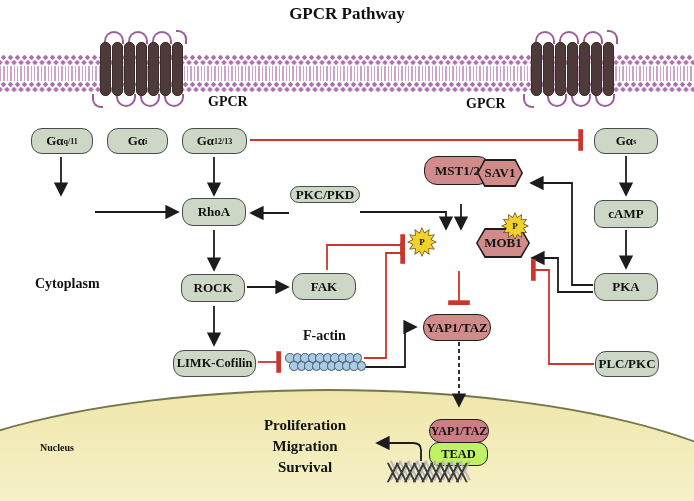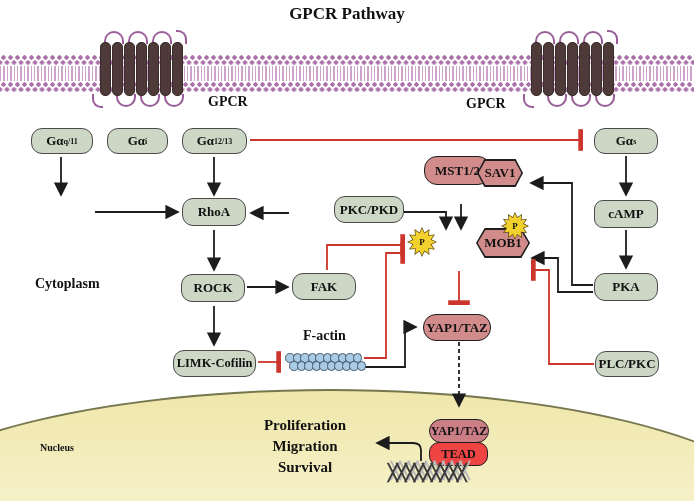--- a/index.html
+++ b/index.html
@@ -169,21 +169,21 @@
   </div>
   <div class="gbox" style="left:182px; top:128px; width:65px; height:26px;">
     <span>Gα</span>
       <span class="sub">12/13</span>
   </div>
   <div class="gbox" style="left:594px; top:128px; width:64px; height:26px;">
     <span>Gα</span>
       <span class="sub">s</span>
   </div>
   <div class="gbox" style="left:182px; top:198px; width:64px; height:28px;">RhoA</div>
-  <div class="gbox" style="left:290px; top:196px; width:70px; height:27px;margin-left:44px;">PKC/PKD</div>
+  <div class="gbox" style="left:290px; top:186px; width:70px; height:17px;">PKC/PKD</div>
   <div class="gbox" style="left:594px; top:200px; width:64px; height:28px;border-radius:9px;">cAMP</div>
   <div class="gbox" style="left:292px; top:273px; width:64px; height:27px;">FAK</div>
   <div class="gbox" style="left:181px; top:274px; width:64px; height:28px;">ROCK</div>
   <div class="gbox" style="left:594px; top:273px; width:64px; height:28px;">PKA</div>
   <div class="gbox" style="left:173px; top:350px; width:83px; height:27px; font-size:12.5px;">LIMK-Cofilin</div>
   <div class="gbox" style="left:595px; top:351px; width:64px; height:26px;">PLC/PKC</div>
 
   <div class="pbox" style="left:424px; top:156px; width:67px; height:29px;">MST1/2</div>
   <div class="hex" style="left:477px; top:159px; width:46px; height:28px;">
     <div class="hexin">SAV1</div>
@@ -223,21 +223,21 @@
       <div class="bead"></div>
       <div class="bead"></div>
       <div class="bead"></div>
       <div class="bead"></div>
   </div>
 
   <div class="lbl" style="left:35px; top:276px; font-size:14px;">Cytoplasm</div>
   <div class="lbl" style="left:40px; top:442px; font-size:10px;">Nucleus</div>
 
   <div class="pbox" style="left:429px; top:419px; width:60px; height:24px; background:#cb7e86; font-size:12px; z-index:5;">YAP1/TAZ</div>
-  <div class="pbox" style="left:429px; top:442px; width:59px; height:24px; background:#ef4444; border-radius:10px; font-size:12.5px; z-index:5;">TEAD</div>
+  <div class="pbox" style="left:429px; top:442px; width:59px; height:24px; background:#bef264; border-radius:10px; font-size:12.5px; z-index:5;">TEAD</div>
   <div class="dna dna-echo" style="left:391px; top:461px;">╳╳╳╳╳╳╳╳╳</div>
   <div class="dna" style="left:388px; top:463px;">╳╳╳╳╳╳╳╳╳</div>
 
   <div class="lbl" style="left:230px; top:417px; width:150px; text-align:center; font-size:15px;">Proliferation</div>
   <div class="lbl" style="left:230px; top:438px; width:150px; text-align:center; font-size:15px;">Migration</div>
   <div class="lbl" style="left:230px; top:459px; width:150px; text-align:center; font-size:15px;">Survival</div>
 
 </div>
 
 </body></html>

